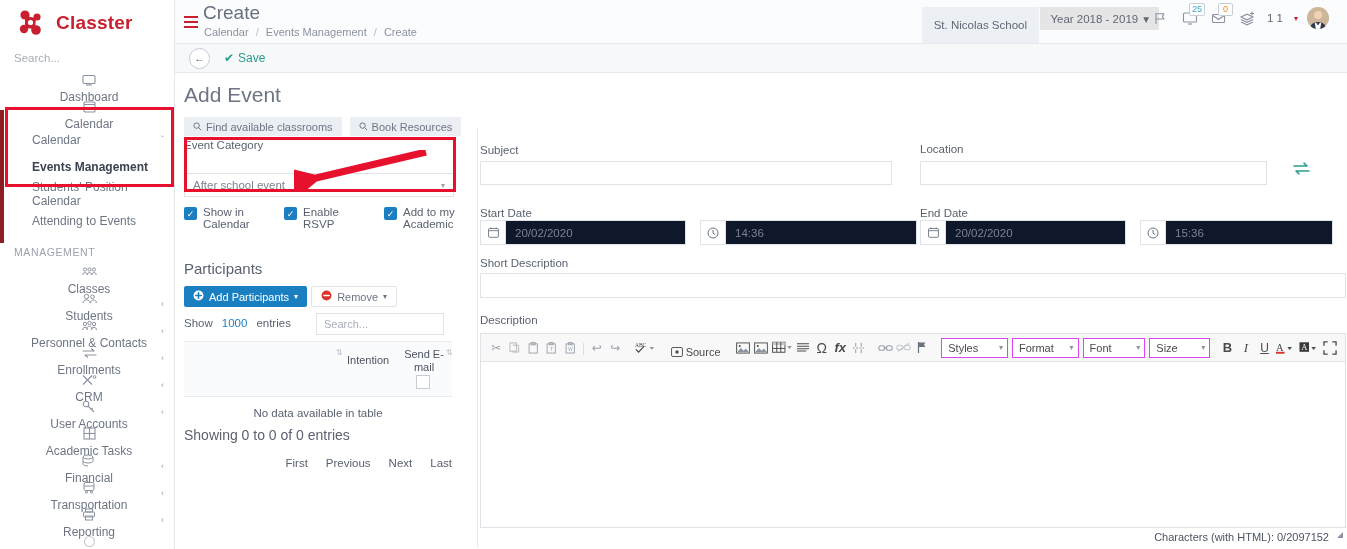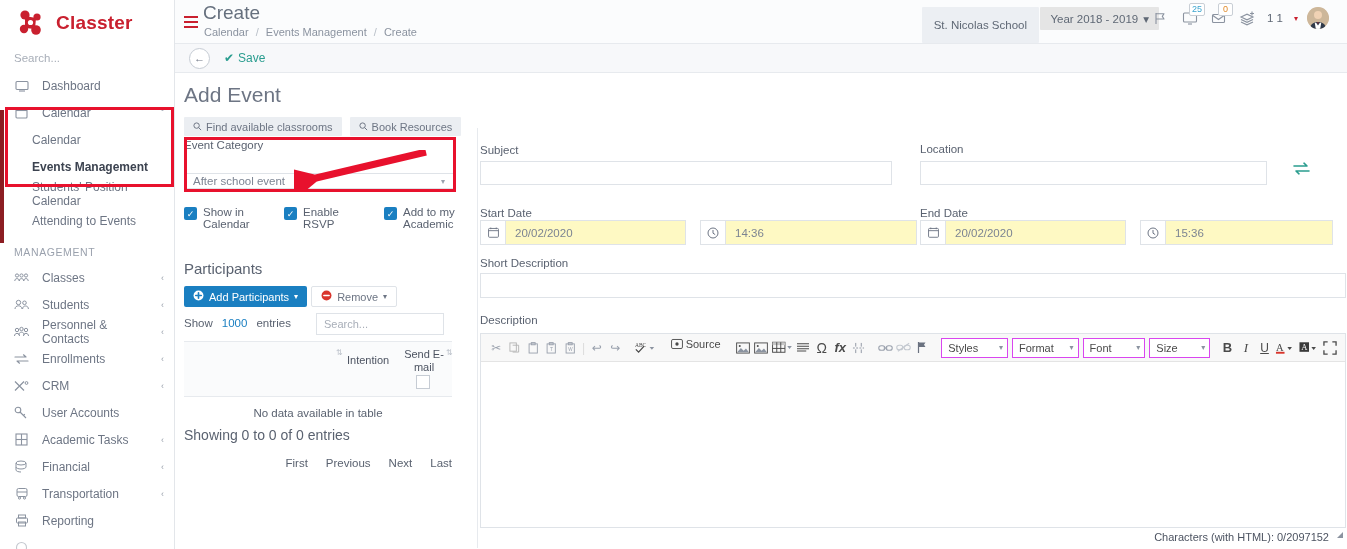--- a/index.html
+++ b/index.html
@@ -19,23 +19,23 @@
     position:absolute; left:0; top:0; width:175px; height:549px;
     background:#ffffff; border-right:1px solid #e3e6ea;
     overflow:hidden;
   }
   .brand{ height:46px; display:flex; align-items:center; padding-left:16px; gap:10px; }
   .brand-logo{ width:30px; height:30px; position:relative; flex:none; }
   .brand-name{ font-size:19px; font-weight:bold; color:#c9202f; letter-spacing:.2px; }
   .side-search{ padding:6px 0 8px 14px; font-size:11.5px; color:#a8aeb8; }
 
   .nav-item{
-    display:flex; align-items:center; gap:13px;
+    display:flex; align-items:center; gap:3px;
     height:27px; padding-left:14px; padding-right:10px;
-    font-size:12px; color:#6d7584; cursor:pointer; position:relative;
+    font-size:12px; color:#6d7584; cursor:pointer; position:relative;flex-direction:column;
   }
   .nav-item .ico{ width:15px; height:15px; flex:none; display:flex; align-items:center; justify-content:center; color:#8b93a0;}
   .nav-item .caret{ margin-left:auto; font-size:9px; color:#9aa1ad; }
   .nav-sub{ display:flex; align-items:center; height:27px; padding-left:32px; font-size:12px; color:#6d7584; cursor:pointer;}
   .nav-sub.bold{ color:#3c4350; font-weight:bold; }
   .nav-section{ padding:12px 0 6px 14px; font-size:10.5px; letter-spacing:.6px; color:#9aa1ad; }
 
   
   #active-bar{
     position:absolute; left:0; top:110px; width:4px; height:133px;
@@ -108,21 +108,21 @@
 
   .fld-label{ font-size:11.5px; color:#5a6270; }
   .input-box{
     border:1px solid #dfe3e8; background:#fff; height:24px;
     display:flex; align-items:center; padding:0 8px; font-size:11.5px; color:#7c8492;
   }
 
   #cat-group{ position:absolute; left:9px; top:66px; width:270px; }
   #cat-group .fld-label{ display:block; margin-bottom:7px; }
   .select-box{
-    border:1px solid #dfe3e8; background:#fff; height:16px;
+    border:1px solid #dfe3e8; background:#fff; height:24px;
     display:flex; align-items:center; justify-content:space-between;
     padding:0 8px; font-size:11.5px; color:#7c8492; cursor:pointer;margin-top:22px;
   }
   .sel-caret{ font-size:8px; color:#9aa1ad; }
 
   .checkrow{ position:absolute; left:9px; top:133px; width:285px; display:flex; gap:20px; }
   .chk-item{ display:flex; gap:6px; font-size:11.5px; color:#5a6270; width:80px; cursor:pointer;}
   .chkbox{
     width:13px; height:13px; background:#1a7fc1; flex:none; border-radius:2px;
     display:flex; align-items:center; justify-content:center; color:#fff; font-size:9px; margin-top:1px;
@@ -164,40 +164,40 @@
   
   #rightcol{ position:absolute; left:303px; top:0; right:0; height:100%; }
   .grp-label{ position:absolute; font-size:11.5px; color:#5a6270; }
 
   .dt-wrap{ position:absolute; display:flex; }
   .dt-icon{
     width:25px; height:25px; border:1px solid #dfe3e8; border-right:none; background:#fff;
     display:flex; align-items:center; justify-content:center; color:#6d7584; font-size:12px; cursor:pointer;
   }
   .dt-field{
-    height:25px; border:1px solid #dfe3e8; background:#fef9c3;
+    height:25px; border:1px solid #dfe3e8; background:#0f172a;
     display:flex; align-items:center; padding:0 9px; font-size:11.5px; color:#7c8492; cursor:text;
   }
 
   #swap-ico{ position:absolute; left:995px; top:22px; color:#2a9d8f; font-size:15px; cursor:pointer;}
 
   
   #ck{
     position:absolute; left:2px; top:260px; width:866px; height:195px;
     border:1px solid #dfe3e8; background:#fff;
   }
   #cktoolbar{
     height:28px; background:#f8f8f8; border-bottom:1px solid #e4e4e4;
     display:flex; align-items:center; padding:0 6px; gap:0px;
   }
   .tb{ width:19px; height:20px; display:flex; align-items:center; justify-content:center;
        font-size:12px; color:#9aa1ad; cursor:pointer; }
   .tb.dark{ color:#4a4a4a; }
   .tb.sep{ width:8px; color:#dcdcdc; cursor:default;}
-  .tb-src{ display:flex; align-items:flex-start; gap:3px; padding:0 5px; height:20px; font-size:11px; color:#4a4a4a; cursor:pointer;}
+  .tb-src{ display:flex; align-items:flex-end; gap:3px; padding:0 5px; height:20px; font-size:11px; color:#4a4a4a; cursor:pointer;}
   .tb-combo{
     height:20px; min-width:54px; border:1px solid #d946ef; background:#fff;
     display:flex; align-items:center; justify-content:space-between;
     padding:0 4px 0 6px; font-size:11px; color:#4a4a4a; margin:0 2px; cursor:pointer;
   }
   .tb-combo .cc{ font-size:8px; color:#8b93a0; margin-left:6px;}
   #ckbody{ height:165px; background:#fff; cursor:text;}
   .ck-status{
     position:absolute; right:0; top:458px; width:250px; text-align:right;
     font-size:11px; color:#4c5361; padding-right:18px;

